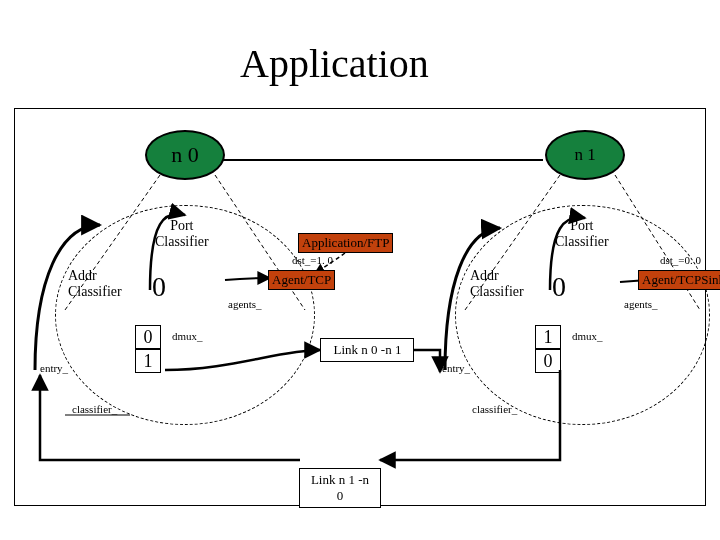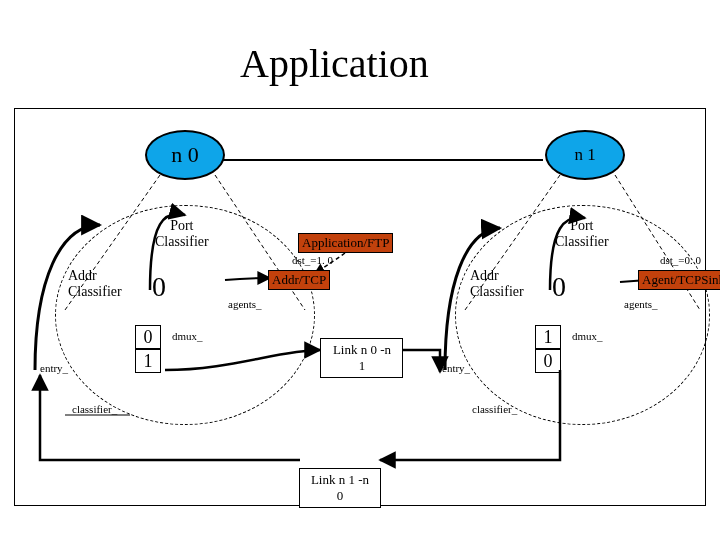--- a/index.html
+++ b/index.html
@@ -1,19 +1,19 @@
 <!DOCTYPE html>
 <html><head>
 <meta charset="utf-8">
 <style>
   * { box-sizing: border-box; margin: 0; padding: 0; }
   body { width: 720px; height: 540px; background: #fff; font-family: "Times New Roman", serif; position: relative; }
   .title { position: absolute; font-size: 40px; }
   .frame { position: absolute; border: 1px solid #000; }
-  .ellipse { position: absolute; border: 2px solid #000; border-radius: 50%; background: #0ea5e9; }
+  .ellipse { position: absolute; border: 2px solid #000; border-radius: 50%; background: #15803d; }
   .ellipse.thick { border-width: 2.5px; }
   .dashed-circle { position: absolute; border: 1px dashed #000; border-radius: 50%; }
   .noborder { position: absolute; }
   .label { position: absolute; font-size: 14px; }
   .label-sm { font-size: 11px; }
   .agentbox { position: absolute; border: 1px solid #000; font-size: 13px; padding: 1px 3px; background: #c2410c; }
   .linkbox { position: absolute; border: 1px solid #000; font-size: 13px; padding: 3px 8px; background: #fff; text-align: center; }
   .app-zero { position: absolute; font-size: 28px; }
   .small-zero { position: absolute; font-size: 18px; }
   svg.overlay { position: absolute; left: 0; top: 0; width: 720px; height: 540px; pointer-events: none; }
@@ -91,21 +91,21 @@
 <div class="frame" style="left:135px; top:349px; width:26px; height:24px; display:flex; align-items:center; justify-content:center;">
   <span class="small-zero" style="position:static;">1</span>
 </div>
 
 <div class="label label-sm" style="left:172px; top:330px;">dmux_</div>
 <div class="label label-sm" style="left:228px; top:298px;">agents_</div>
 <div class="label label-sm" style="left:72px; top:403px;">classifier_</div>
 <div class="label label-sm" style="left:40px; top:362px;">entry_</div>
 <div class="label label-sm" style="left:292px; top:254px;">dst_=1. 0</div>
 
-<div class="agentbox" style="left:268px; top:270px;">Addr/TCP</div>
+<div class="agentbox" style="left:268px; top:270px;">Agent/TCP</div>
 <div class="agentbox" style="left:298px; top:233px;">Application/FTP</div>
 
 <div class="label" style="left:555px; top:218px; white-space:pre; text-align:center;">Port
 Classifier</div>
 <div class="label" style="left:470px; top:268px; white-space:pre;">Addr
 Classifier</div>
 
 <div class="noborder" style="left:540px; top:265px; width:40px; height:50px;">
   <div class="app-zero" style="position:absolute; left:12px; top:6px;">0</div>
 </div>
@@ -118,14 +118,14 @@
 </div>
 
 <div class="label label-sm" style="left:572px; top:330px;">dmux_</div>
 <div class="label label-sm" style="left:624px; top:298px;">agents_</div>
 <div class="label label-sm" style="left:472px; top:403px;">classifier_</div>
 <div class="label label-sm" style="left:442px; top:362px;">entry_</div>
 <div class="label label-sm" style="left:660px; top:238px;margin-top:16px;">dst_=0. 0</div>
 
 <div class="agentbox" style="left:638px; top:270px;">Agent/TCPSink</div>
 
-<div class="linkbox" style="left:320px; top:338px; width:83px;padding-left:9px;">Link n 0 -n 1</div>
+<div class="linkbox" style="left:320px; top:338px; width:94px;padding-left:9px;">Link n 0 -n 1</div>
 <div class="linkbox" style="left:299px; top:448px; width:82px;margin-top:20px;">Link n 1 -n 0</div>
 
 </body></html>

